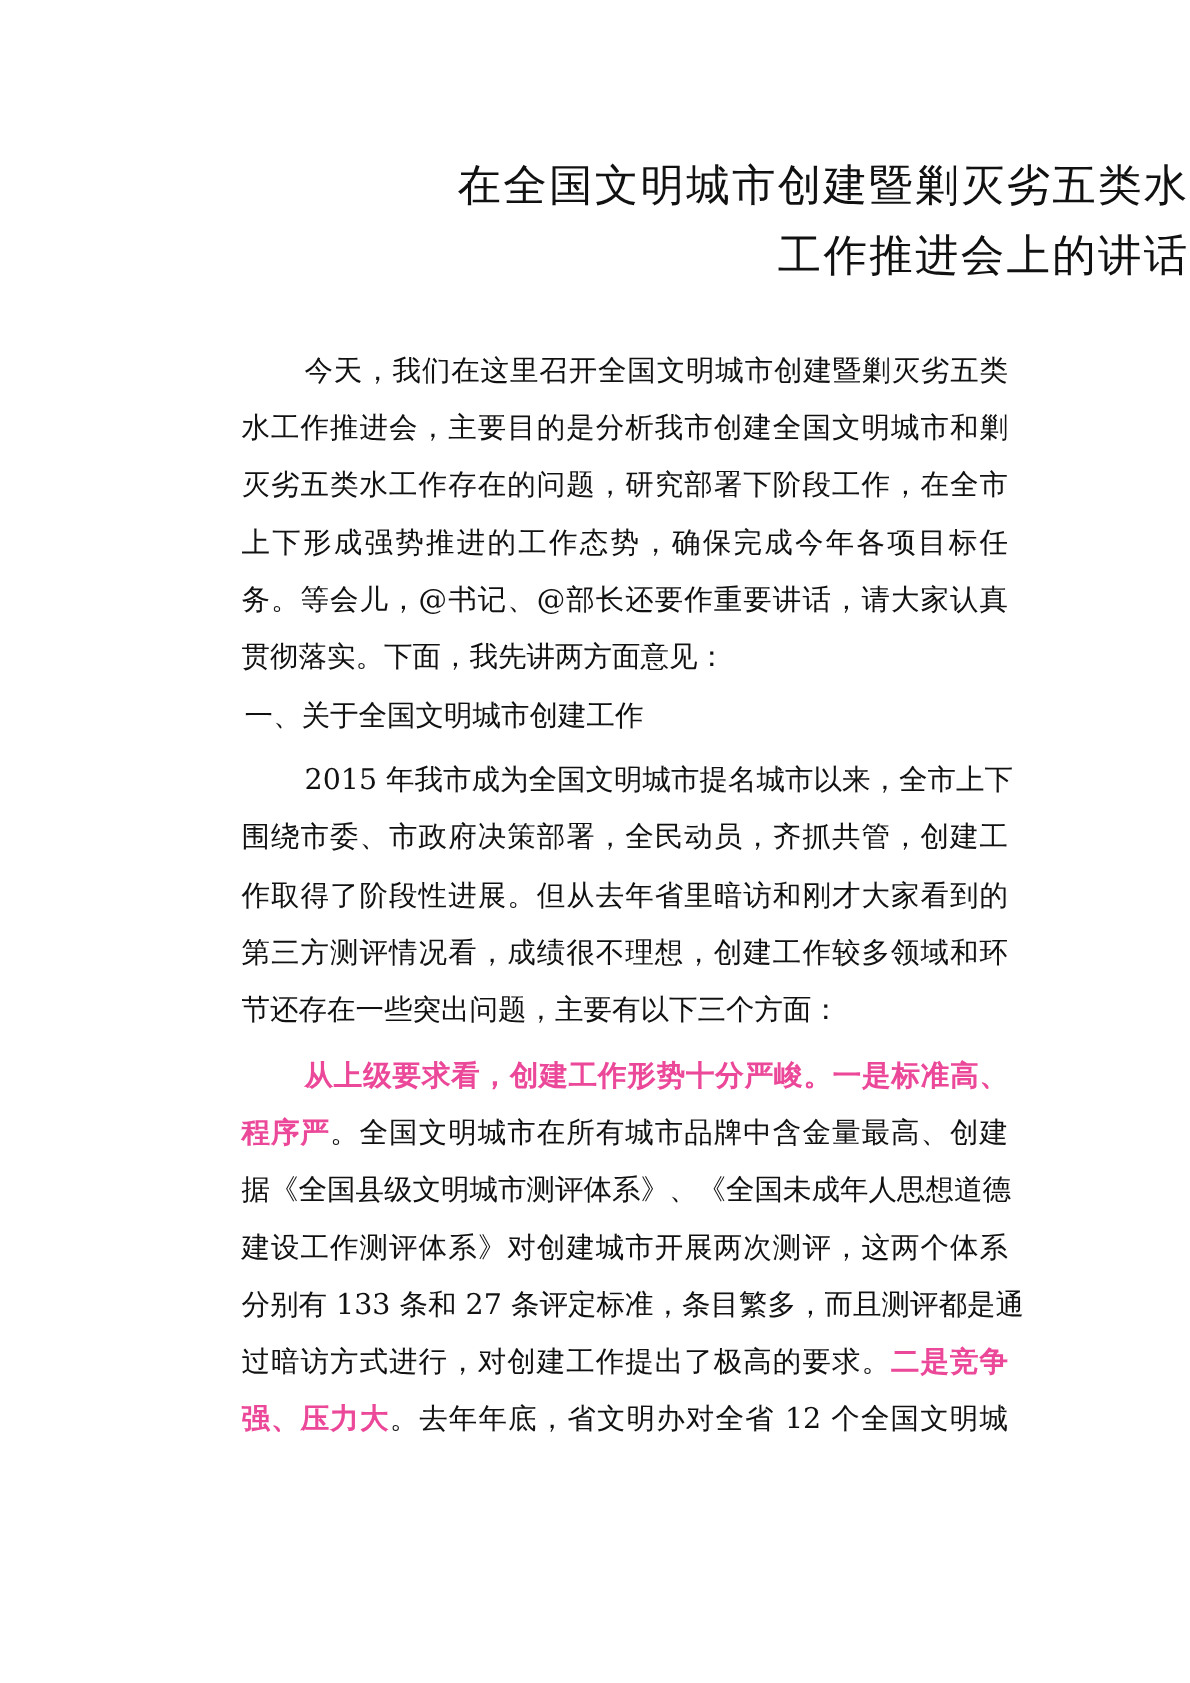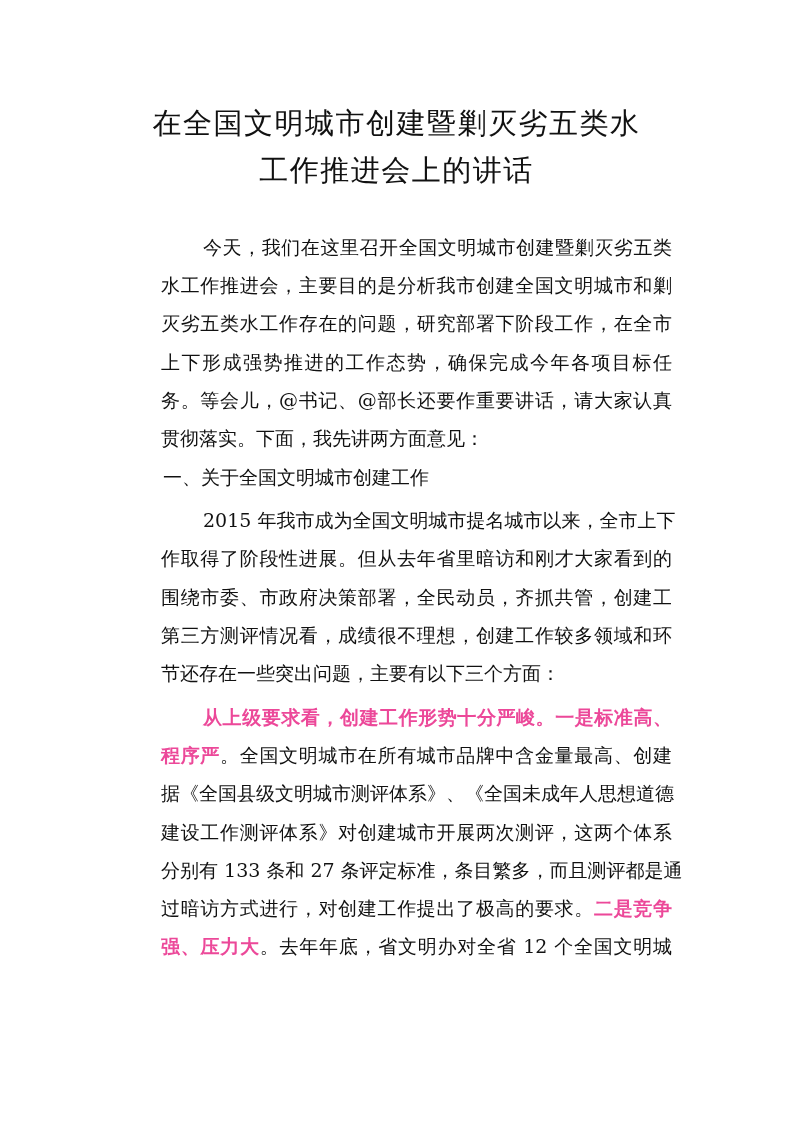--- a/index.html
+++ b/index.html
@@ -27,21 +27,21 @@
       left: 0;
       width: 793px;
       top: 100px;
       text-align: center;
       font-size: 29px;
       line-height: 47px;
       font-weight: normal;
       letter-spacing: 1.5px;
       color: #111;
     }
-    .title div { white-space: nowrap; }
+    .title div { white-space: nowrap; text-align: right; }
     .body {
       position: absolute;
       left: 121px;
       top: 228px;
       width: 551px;
     }
     .line {
       height: 38.2px;
       line-height: 38.2px;
       font-size: 19px;
@@ -86,22 +86,22 @@
       <div class="line">灭劣五类水工作存在的问题，研究部署下阶段工作，在全市</div>
       <div class="line">上下形成强势推进的工作态势，确保完成今年各项目标任</div>
       <div class="line">务。等会儿，@书记、@部长还要作重要讲话，请大家认真</div>
       <div class="line last">贯彻落实。下面，我先讲两方面意见：</div>
     </div>
 
     <div class="heading">一、关于全国文明城市创建工作</div>
 
     <div>
       <div class="line indent">2015 年我市成为全国文明城市提名城市以来，全市上下</div>
+      <div class="line">围绕市委、市政府决策部署，全民动员，齐抓共管，创建工</div>
       <div class="line">作取得了阶段性进展。但从去年省里暗访和刚才大家看到的</div>
-      <div class="line">围绕市委、市政府决策部署，全民动员，齐抓共管，创建工</div>
       <div class="line">第三方测评情况看，成绩很不理想，创建工作较多领域和环</div>
       <div class="line last">节还存在一些突出问题，主要有以下三个方面：</div>
     </div>
 
     <div class="gap"></div>
 
     <div>
       <div class="line indent"><b>从上级要求看，创建工作形势十分严峻。一是标准高、</b></div>
       <div class="line"><b>程序严</b><span>。全国文明城市在所有城市品牌中含金量最高、创建</span></div>
       <div class="line">据《全国县级文明城市测评体系》、《全国未成年人思想道德</div>

